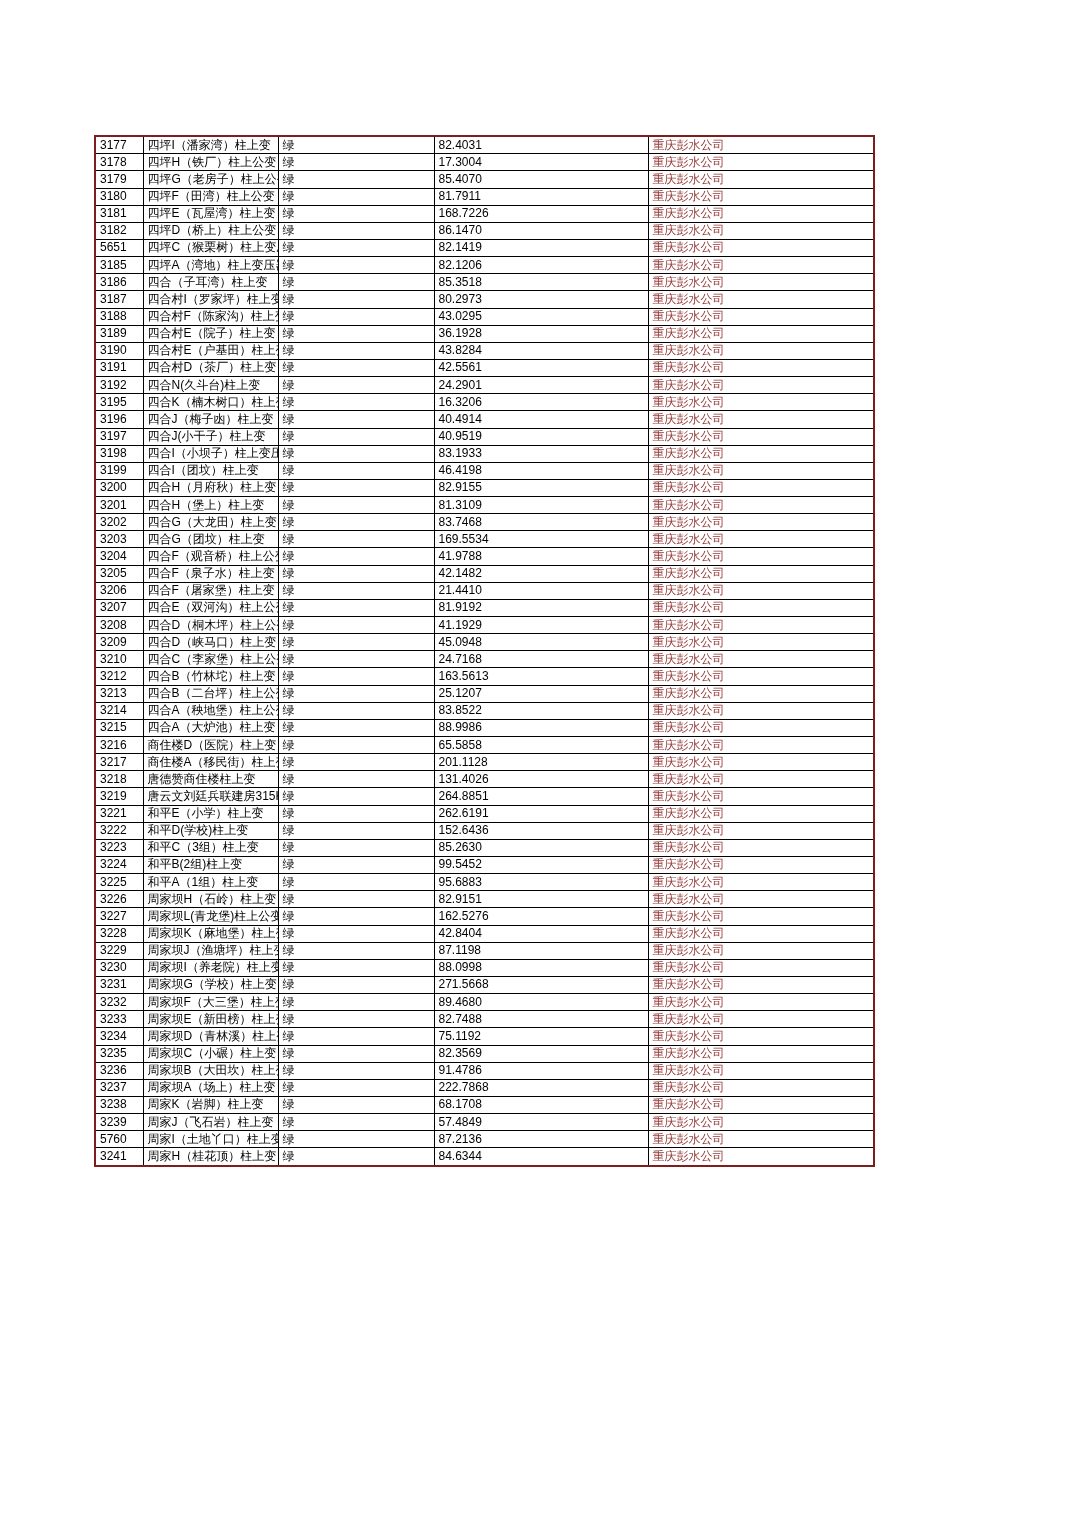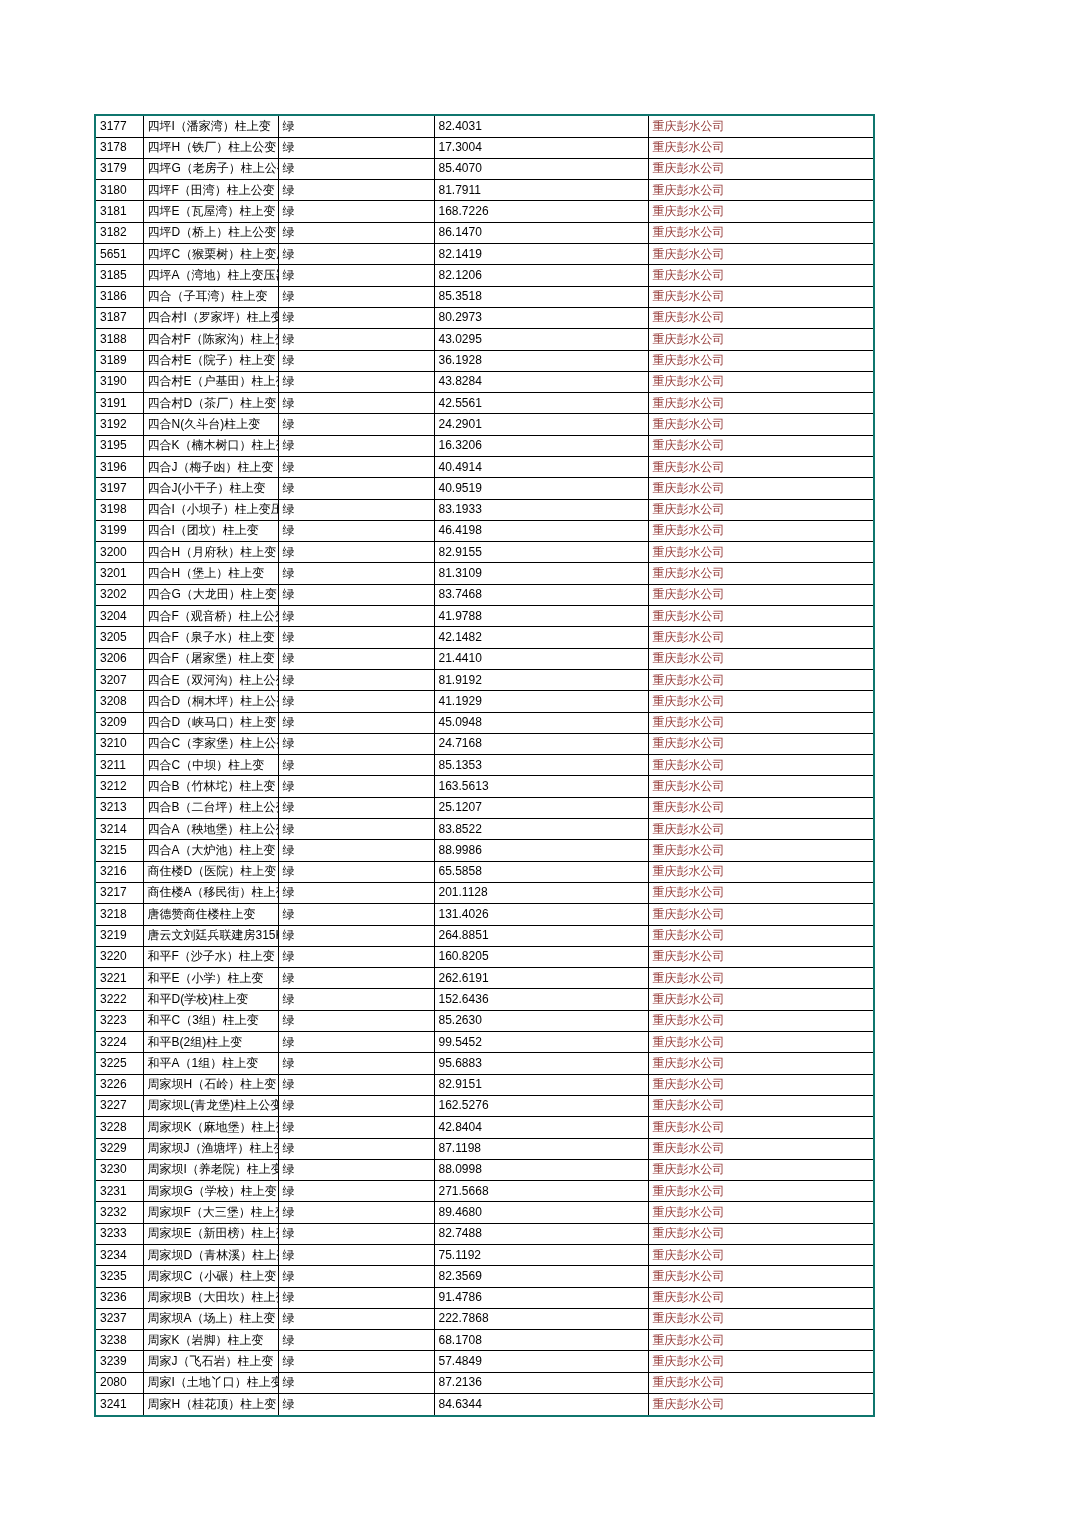--- a/index.html
+++ b/index.html
@@ -11,26 +11,26 @@
     position: relative;
     width: 1074px;
     height: 1520px;
     background: #ffffff;
     font-family: "Liberation Sans", "DejaVu Sans", sans-serif;
     overflow: hidden;
   }
   table.grid {
     position: absolute;
     left: 94px;
-    top: 114px;
+    top: 135px;
     width: 779px;
-    height: 1303px;
+    height: 1032px;
     border-collapse: collapse;
     table-layout: fixed;
-    border: 2px solid #0f766e;
+    border: 2px solid #7f1d1d;
   }
   table.grid td {
     border: 1px solid #000000;
     font-size: 12px;
     line-height: 1.1;
     color: #000000;
     padding: 0 0 0 4px;
     vertical-align: middle;
     white-space: nowrap;
     overflow: hidden;
@@ -209,20 +209,27 @@
           <td class="c-company" style="color: rgb(149, 59, 57);">重庆彭水公司</td>
         </tr>
         <tr>
           <td class="c-id">3202</td>
           <td class="c-name">四合G（大龙田）柱上变</td>
           <td class="c-status">绿</td>
           <td class="c-value">83.7468</td>
           <td class="c-company" style="color: rgb(149, 59, 57);">重庆彭水公司</td>
         </tr>
         <tr>
+          <td class="c-id">3203</td>
+          <td class="c-name">四合G（团坟）柱上变</td>
+          <td class="c-status">绿</td>
+          <td class="c-value">169.5534</td>
+          <td class="c-company" style="color: rgb(149, 59, 57);">重庆彭水公司</td>
+        </tr>
+        <tr>
           <td class="c-id">3204</td>
           <td class="c-name">四合F（观音桥）柱上公变</td>
           <td class="c-status">绿</td>
           <td class="c-value">41.9788</td>
           <td class="c-company" style="color: rgb(149, 59, 57);">重庆彭水公司</td>
         </tr>
         <tr>
           <td class="c-id">3205</td>
           <td class="c-name">四合F（泉子水）柱上变</td>
           <td class="c-status">绿</td>
@@ -258,27 +265,20 @@
           <td class="c-company" style="color: rgb(149, 59, 57);">重庆彭水公司</td>
         </tr>
         <tr>
           <td class="c-id">3210</td>
           <td class="c-name">四合C（李家堡）柱上公变</td>
           <td class="c-status">绿</td>
           <td class="c-value">24.7168</td>
           <td class="c-company" style="color: rgb(149, 59, 57);">重庆彭水公司</td>
         </tr>
         <tr>
-          <td class="c-id">3211</td>
-          <td class="c-name">四合C（中坝）柱上变</td>
-          <td class="c-status">绿</td>
-          <td class="c-value">85.1353</td>
-          <td class="c-company" style="color: rgb(149, 59, 57);">重庆彭水公司</td>
-        </tr>
-        <tr>
           <td class="c-id">3212</td>
           <td class="c-name">四合B（竹林坨）柱上变</td>
           <td class="c-status">绿</td>
           <td class="c-value">163.5613</td>
           <td class="c-company" style="color: rgb(149, 59, 57);">重庆彭水公司</td>
         </tr>
         <tr>
           <td class="c-id">3213</td>
           <td class="c-name">四合B（二台坪）柱上公变</td>
           <td class="c-status">绿</td>
@@ -321,27 +321,20 @@
           <td class="c-company" style="color: rgb(149, 59, 57);">重庆彭水公司</td>
         </tr>
         <tr>
           <td class="c-id">3219</td>
           <td class="c-name">唐云文刘廷兵联建房315KVA</td>
           <td class="c-status">绿</td>
           <td class="c-value">264.8851</td>
           <td class="c-company" style="color: rgb(149, 59, 57);">重庆彭水公司</td>
         </tr>
         <tr>
-          <td class="c-id">3220</td>
-          <td class="c-name">和平F（沙子水）柱上变</td>
-          <td class="c-status">绿</td>
-          <td class="c-value">160.8205</td>
-          <td class="c-company" style="color: rgb(149, 59, 57);">重庆彭水公司</td>
-        </tr>
-        <tr>
           <td class="c-id">3221</td>
           <td class="c-name">和平E（小学）柱上变</td>
           <td class="c-status">绿</td>
           <td class="c-value">262.6191</td>
           <td class="c-company" style="color: rgb(149, 59, 57);">重庆彭水公司</td>
         </tr>
         <tr>
           <td class="c-id">3222</td>
           <td class="c-name">和平D(学校)柱上变</td>
           <td class="c-status">绿</td>
@@ -461,21 +454,21 @@
           <td class="c-company" style="color: rgb(149, 59, 57);">重庆彭水公司</td>
         </tr>
         <tr>
           <td class="c-id">3239</td>
           <td class="c-name">周家J（飞石岩）柱上变</td>
           <td class="c-status">绿</td>
           <td class="c-value">57.4849</td>
           <td class="c-company" style="color: rgb(149, 59, 57);">重庆彭水公司</td>
         </tr>
         <tr>
-          <td class="c-id">2080</td>
+          <td class="c-id">5760</td>
           <td class="c-name">周家I（土地丫口）柱上变</td>
           <td class="c-status">绿</td>
           <td class="c-value">87.2136</td>
           <td class="c-company" style="color: rgb(149, 59, 57);">重庆彭水公司</td>
         </tr>
         <tr>
           <td class="c-id">3241</td>
           <td class="c-name">周家H（桂花顶）柱上变</td>
           <td class="c-status">绿</td>
           <td class="c-value">84.6344</td>

